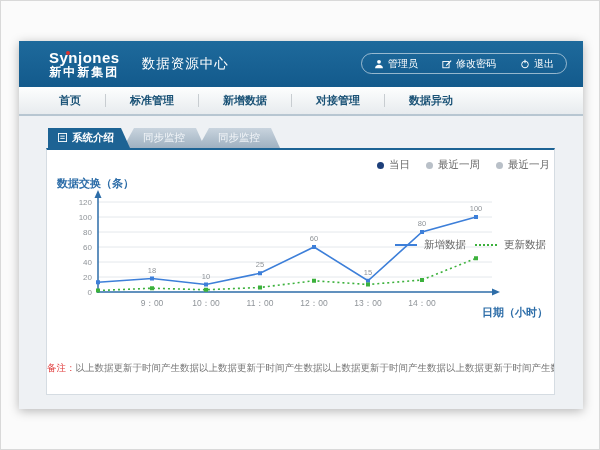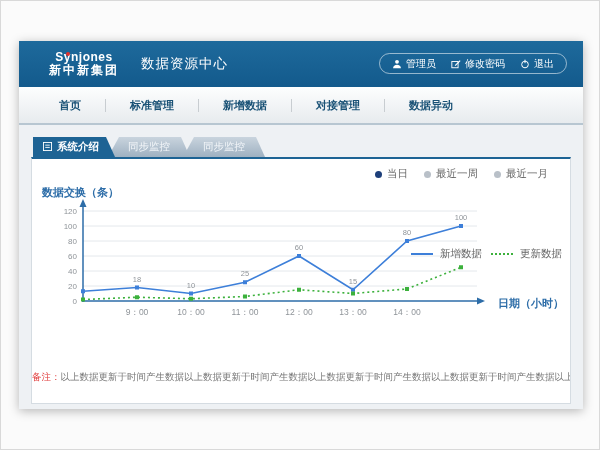--- a/index.html
+++ b/index.html
@@ -3,51 +3,51 @@
 <meta charset="utf-8">
 <style>
   * { margin:0; padding:0; box-sizing:border-box; }
   html,body { width:600px; height:450px; font-family:"Liberation Sans","DejaVu Sans",sans-serif; }
   .frame { position:relative; width:600px; height:450px; background:#fbfbfb; border:1px solid #d9d9d9; overflow:hidden; }
   .app { position:absolute; left:18px; top:40px; width:564px; height:368px; background:#eef1f4; box-shadow:0 2px 10px rgba(0,0,0,.28); }
 
   
   .topbar { position:relative; height:46px; background:linear-gradient(#1e6a9c,#135a8c); display:flex; align-items:center; }
   .logo { position:relative; margin-left:30px; color:#fff; text-align:center; line-height:1.05; }
-  .logo-en { font-size:12px; font-weight:bold; letter-spacing:.5px; display:block; }
+  .logo-en { font-size:15px; font-weight:bold; letter-spacing:.5px; display:block; }
   .logo-dot { position:absolute; left:17px; top:1px; width:4px; height:4px; border-radius:50%; background:#e0312e; }
   .logo-cn { font-size:12px; font-weight:bold; letter-spacing:2px; display:block; }
   .app-title { color:#fff; font-size:13.5px; margin-left:22px; letter-spacing:1px; }
-  .user-pill { position:absolute; right:16px; top:12px; height:21px; display:flex; align-items:center; gap:15px; padding:0 12px; border:1px solid rgba(255,255,255,.55); border-radius:11px; }
+  .user-pill { position:absolute; right:16px; top:12px; height:21px; display:flex; align-items:center; gap:24px; padding:0 12px; border:1px solid rgba(255,255,255,.55); border-radius:11px; }
   .user-item { display:flex; align-items:center; gap:4px; color:#fff; font-size:10px; cursor:pointer; }
   .user-item svg { display:block; }
 
   
-  .nav { height:38px; background:linear-gradient(#fdfefe,#e7ebee); border-bottom:2px solid #b7c6d1; display:flex; align-items:center; padding-left:16px; }
+  .nav { height:29px; background:linear-gradient(#fdfefe,#e7ebee); border-bottom:2px solid #b7c6d1; display:flex; align-items:center; padding-left:16px; }
   .nav-item { font-size:11px; font-weight:bold; color:#1a5276; padding:0 24px; cursor:pointer; }
   .nav-sep { width:1px; height:13px; background:#c8cdd1; }
 
   
-  .content { padding:12px 12px 0 12px; }
+  .content { padding:12px 28px 0 12px;margin-left:15px; }
   .tabs { display:flex; height:20px; margin-left:2px; position:relative; z-index:2; }
   .tab { display:flex; align-items:center; font-size:10.5px; cursor:pointer; }
   .tab.active { background:#1d6394; color:#fff; font-weight:bold; padding:0 16px 0 10px; gap:5px;
     clip-path:polygon(0 0, calc(100% - 9px) 0, 100% 100%, 0 100%); z-index:3; }
   .tab.inactive { background:linear-gradient(#c9d4de,#9fb1c1); color:#f4f7fa; padding:0 20px; margin-left:-7px;
     clip-path:polygon(11px 0, calc(100% - 9px) 0, 100% 100%, 0 100%); z-index:1; }
   .panel { position:relative; background:#fff; border:1px solid #d5dce2; border-top:2px solid #1d6394; height:247px; }
 
   
-  .filters { position:absolute; top:8px; right:22px; display:flex; gap:16px; }
+  .filters { position:absolute; top:8px; right:4px; display:flex; gap:16px; }
   .filter { display:flex; align-items:center; gap:5px; font-size:10.5px; color:#666; cursor:pointer; }
   .radio-dot { width:7px; height:7px; border-radius:50%; background:#b9c0c8; }
   .filter.selected .radio-dot { background:#1d3f7a; }
 
   .ylabel { position:absolute; top:26px; left:10px; font-size:11px; font-weight:bold; color:#2d6da8; }
-  .xlabel { position:absolute; top:137px; right:6px; font-size:11px; font-weight:bold; color:#2d6da8; }
+  .xlabel { position:absolute; top:155px; right:6px; font-size:11px; font-weight:bold; color:#2d6da8; }
   #chart-svg { position:absolute; left:8px; top:32px; }
 
   .legend { position:absolute; right:8px; top:88px; display:flex; flex-direction:row; gap:9px; }
   .legend-item { display:flex; align-items:center; gap:7px; font-size:10.5px; color:#666; }
   .legend-line { width:22px; height:0; border-top:2px solid #3d7fd9; }
   .legend-line.dotted { border-top:2px dotted #3cb13c; }
 
   .note { position:absolute; top:212px; left:0; right:0; text-align:center; font-size:9.5px; color:#777; white-space:nowrap; overflow:hidden; }
   .note-prefix { color:#e03b3b; }
 </style>

